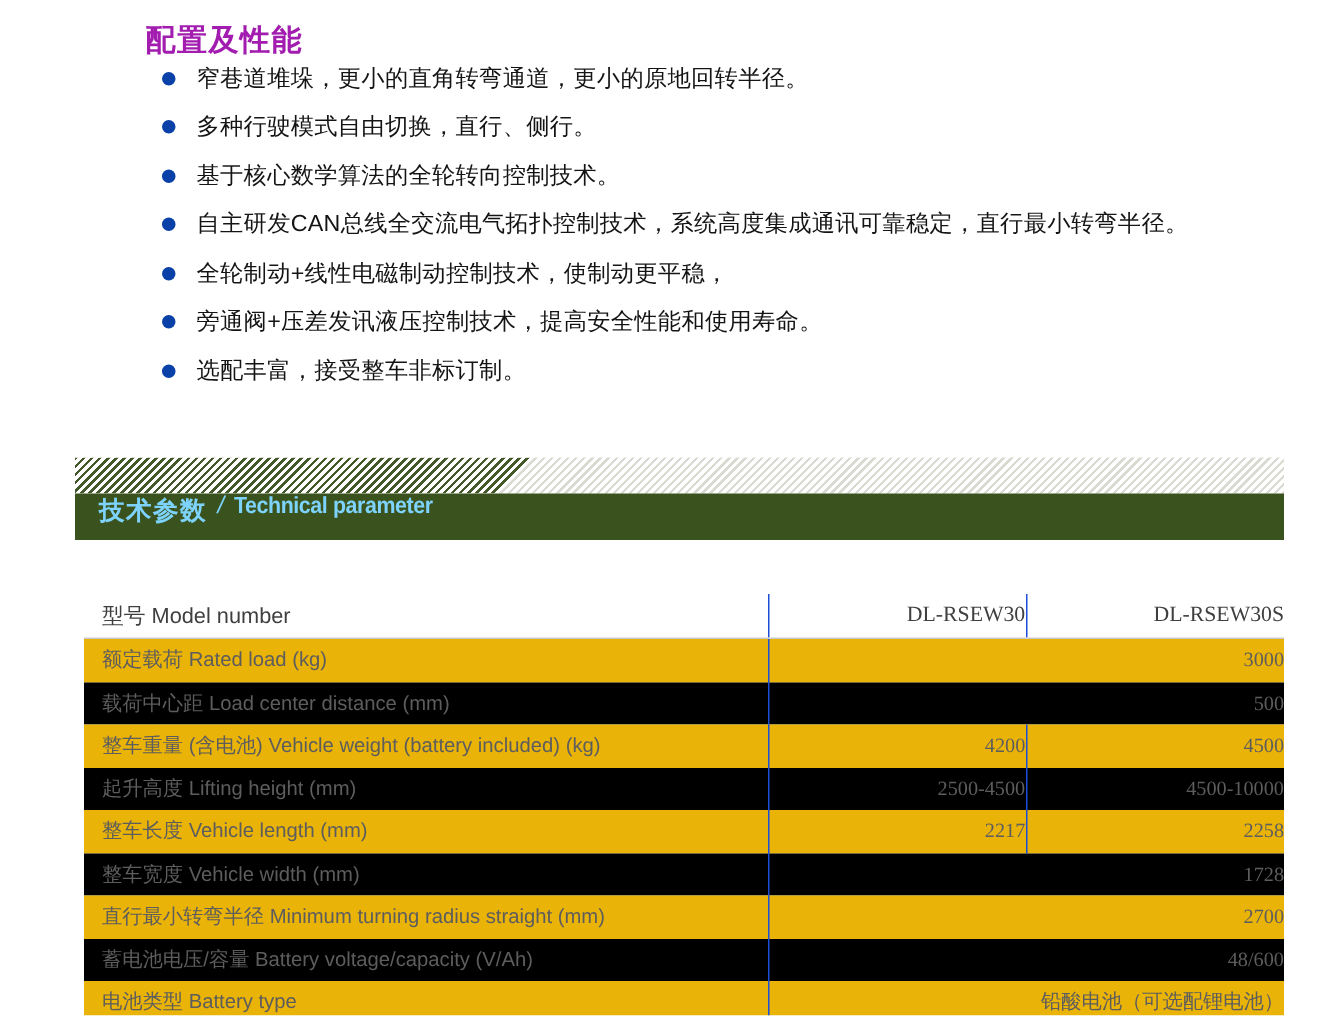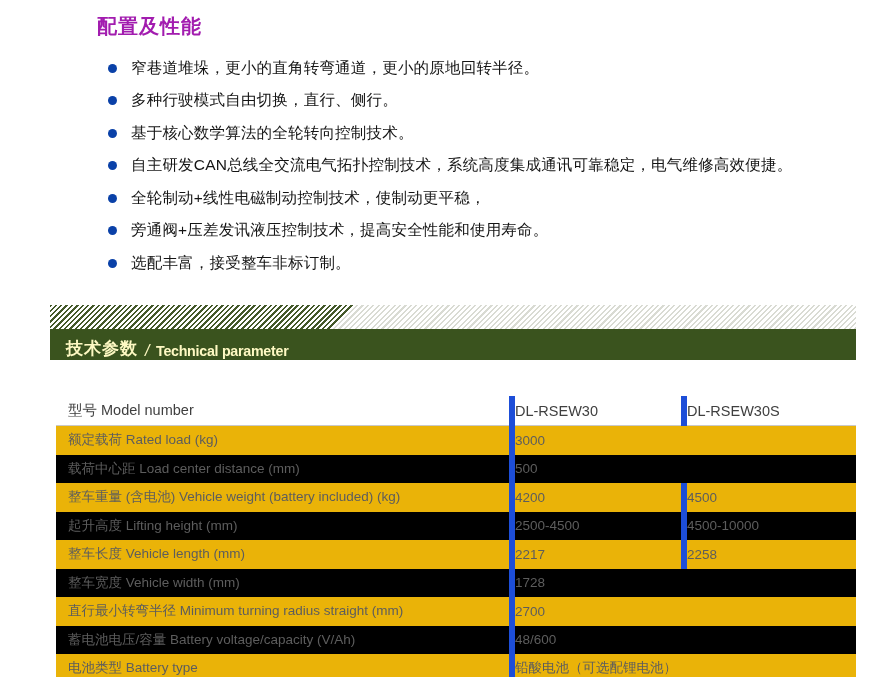--- a/index.html
+++ b/index.html
@@ -11,21 +11,21 @@
     overflow:hidden;
   }
   
   .page-title{
     position:absolute;left:97px;top:13px;margin:0;
     font-size:20px;font-weight:bold;color:#a21caf;
     letter-spacing:1px;
   }
   
   .features{
-    position:absolute;left:108px;top:52px;margin:0;padding:0;
+    position:absolute;left:108px;top:36px;margin:0;padding:0;
     list-style:none;width:760px;
   }
   .features li{
     height:32.5px;display:flex;align-items:center;gap:14px;
   }
   .features .dot{
     width:9px;height:9px;border-radius:50%;
     background:#0a41a8;flex:none;
   }
   .features .feat-text{
@@ -39,38 +39,38 @@
     background:repeating-linear-gradient(-45deg,#d9dbd3 0 1.5px,#ffffff 1.5px 3.8px);
   }
   .hatch-dark{
     position:absolute;left:0;top:0;width:306px;height:100%;
     background:repeating-linear-gradient(-45deg,#44592a 0 1.7px,#ffffff 1.7px 3.8px);
     clip-path:polygon(0 0,100% 0,calc(100% - 24px) 100%,0 100%);
   }
   
   .section-bar{
     position:absolute;left:50px;top:329px;width:806px;height:31px;
-    background:#3a531e;color:#fef9c3;
-    display:flex;align-items:flex-end;box-sizing:border-box;
+    background:#3a531e;color:#7dd3fc;
+    display:flex;align-items:flex-start;box-sizing:border-box;
     padding-left:16px;
   }
   .section-bar .zh{font-size:17px;font-weight:bold;letter-spacing:1px;}
   .section-bar .sep{font-size:16px;margin:0 7px;font-style:italic;}
   .section-bar .en{font-size:15.5px;font-weight:600;letter-spacing:-0.3px;transform:scaleX(.92);transform-origin:left center;}
   
   .spec-table{
     position:absolute;left:56px;top:356px;width:800px;
     border-collapse:collapse;table-layout:fixed;
     font-size:13.5px;color:#5d5d5d;margin-top:40px;
   }
   .spec-table col.c-label{width:456px;}
   .spec-table col.c-val{width:172px;}
   .spec-table td{height:28.5px;padding:0;}
   .spec-table td.label{padding-left:12px;text-align:left;white-space:nowrap;}
-  .spec-table td.val{text-align:left;border-left:6px solid #1d4ed8;}
+  .spec-table td.val{text-align:right;border-left:1px solid #1d4ed8;font-family:Liberation Serif, serif;}
   .spec-table tr.model-row td{
     height:29px;color:#3f3f3f;font-size:14.5px;
     border-bottom:1px solid #c9c9c9;background:#ffffff;
   }
   .spec-table tr.r-gray td{background:#eab308;}
   .spec-table tr.r-white td{background:#000000;}
 </style>
 </head>
 <body>
 
@@ -86,21 +86,21 @@
       <li>
         <span class="dot"></span>
         <span class="feat-text">多种行驶模式自由切换，直行、侧行。</span>
       </li>
       <li>
         <span class="dot"></span>
         <span class="feat-text">基于核心数学算法的全轮转向控制技术。</span>
       </li>
       <li>
         <span class="dot"></span>
-        <span class="feat-text">自主研发CAN总线全交流电气拓扑控制技术，系统高度集成通讯可靠稳定，电气维修高效便捷。</span>
+        <span class="feat-text">自主研发CAN总线全交流电气拓扑控制技术，系统高度集成通讯可靠稳定，直行最小转弯半径。</span>
       </li>
       <li>
         <span class="dot"></span>
         <span class="feat-text">全轮制动+线性电磁制动控制技术，使制动更平稳，</span>
       </li>
       <li>
         <span class="dot"></span>
         <span class="feat-text">旁通阀+压差发讯液压控制技术，提高安全性能和使用寿命。</span>
       </li>
       <li>

